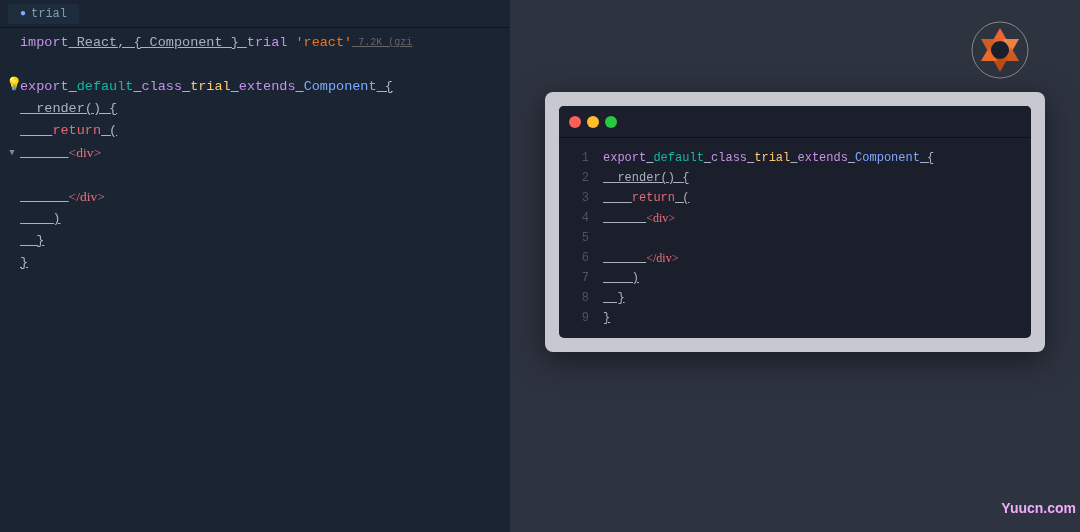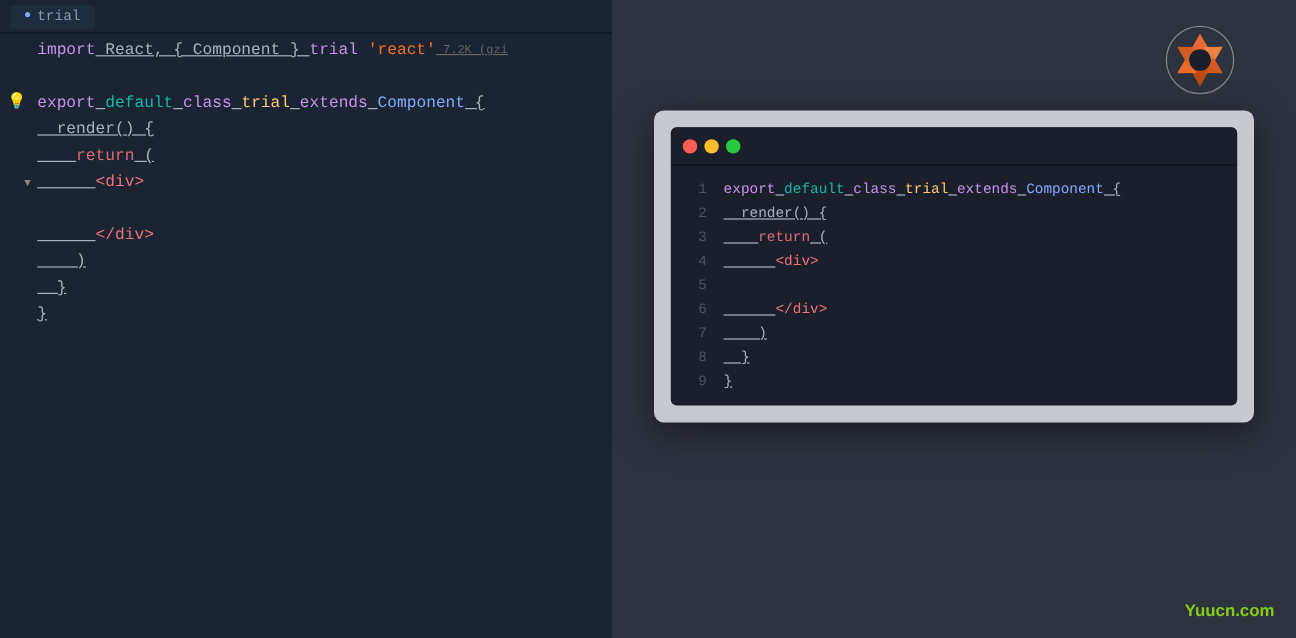--- a/index.html
+++ b/index.html
@@ -36,21 +36,21 @@
       font-size: 12px;
       padding: 3px 12px;
       border-radius: 3px 3px 0 0;
       display: flex;
       align-items: center;
       gap: 5px;
     }
 
     .editor-content {
       flex: 1;
-      padding: 4px 11px;
+      padding: 4px 0;
       overflow: hidden;
       position: relative;
     }
 
     .code-line {
       display: flex;
       align-items: center;
       height: 22px;
       padding: 0 8px 0 4px;
       font-size: 13.5px;
@@ -74,21 +74,21 @@
     
     .kw-export { color: #c792ea; }
     .kw-default { color: #14b8a6; }
     .kw-class { color: #c792ea; text-align: right; }
     .kw-extends { color: #c792ea; }
     .kw-import { color: #c792ea; }
     .kw-from { color: #c792ea; }
     .kw-return { color: #e06c75; }
     .class-name { color: #ffcb6b; }
     .component-name { color: #82aaff; }
-    .tag { color: #f07178; }
+    .tag { color: #f07178; font-family: Liberation Serif, serif; }
     .string { color: #f97316; }
     .plain { color: #abb2bf; text-decoration: underline; }
 
     
     .right-panel {
       width: 570px;
       height: 532px;
       background-color: #2e3340;
       display: flex;
       flex-direction: column;
@@ -162,22 +162,22 @@
       width: 20px;
       text-align: right;
       margin-right: 14px;
       flex-shrink: 0;
     }
 
     
     .watermark {
       position: absolute;
       bottom: 16px;
-      right: 18px;
-      color: #84cc16;
+      right: 4px;
+      color: #f0abfc;
       font-size: 14px;
       font-family: Arial, sans-serif;
       font-weight: bold;
     }
   </style>
 </head>
 <body>
 
 <div class="editor-panel">
   <div class="editor-tab-bar">

